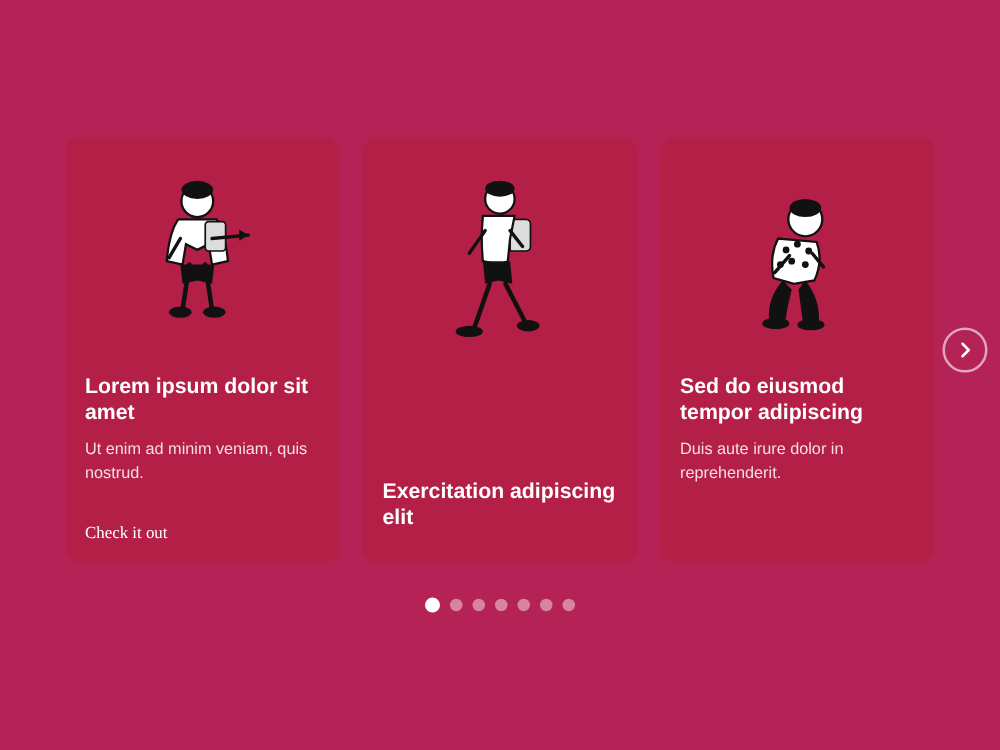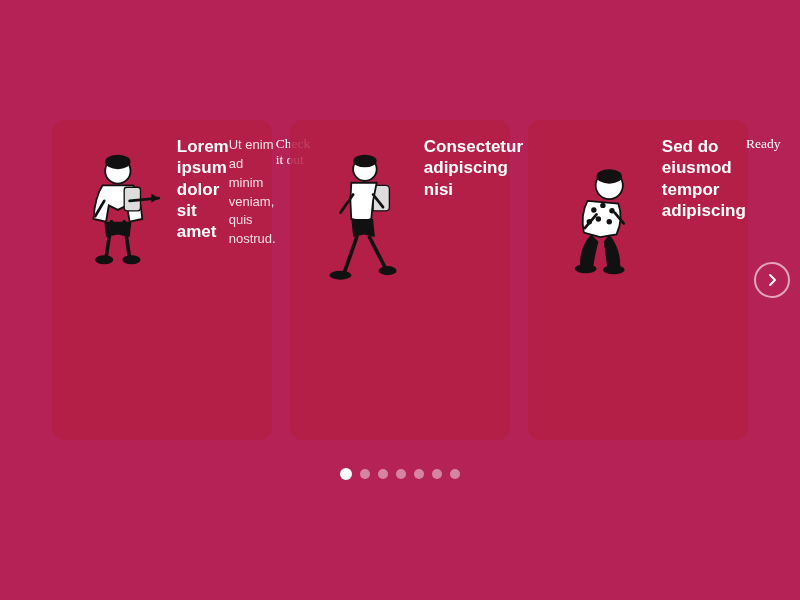--- a/index.html
+++ b/index.html
@@ -31,23 +31,24 @@
       justify-content: center;
     }
 
     .card {
       background: rgba(180, 30, 70, 0.85);
       border-radius: 12px;
       width: 220px;
       min-height: 320px;
       padding: 16px;
       display: flex;
-      flex-direction: row;
+      flex-direction: column;
       position: relative;
       flex-shrink: 0;
+      justify-content: space-between;
     }
 
     .card-illustration {
       height: 160px;
       display: flex;
       align-items: flex-end;
       justify-content: center;
       margin-bottom: 12px;
     }
 
@@ -187,21 +188,21 @@
           <path d="M50 75 L52 95 L64 92 L76 95 L74 75 Z" fill="#111"></path>
 
           <line x1="56" y1="95" x2="42" y2="135" stroke="#111" stroke-width="4" stroke-linecap="round"></line>
 
           <line x1="70" y1="95" x2="88" y2="130" stroke="#111" stroke-width="4" stroke-linecap="round"></line>
 
           <ellipse cx="38" cy="137" rx="12" ry="5" fill="#111"></ellipse>
           <ellipse cx="90" cy="132" rx="10" ry="5" fill="#111"></ellipse>
         </svg>
       </div>
-      <div class="card-title">Consectetur adipiscing nisi</div>
+      <div class="card-title">Exercitation adipiscing elit</div>
     </div>
 
     <div class="card">
       <div class="card-illustration">
 
         <svg class="figure-svg" viewBox="0 0 130 160" xmlns="http://www.w3.org/2000/svg">
 
           <circle cx="72" cy="38" r="15" fill="white" stroke="#111" stroke-width="2"></circle>
 
           <ellipse cx="72" cy="28" rx="14" ry="8" fill="#111"></ellipse>
@@ -219,21 +220,21 @@
           <line x1="78" y1="68" x2="88" y2="80" stroke="#111" stroke-width="3" stroke-linecap="round"></line>
 
           <path d="M52 92 Q38 108 40 128 L54 130 Q56 115 60 100 Z" fill="#111"></path>
           <path d="M72 92 Q85 108 84 128 L70 130 Q68 115 66 100 Z" fill="#111"></path>
 
           <ellipse cx="46" cy="130" rx="12" ry="5" fill="#111"></ellipse>
           <ellipse cx="77" cy="131" rx="12" ry="5" fill="#111"></ellipse>
         </svg>
       </div>
       <div class="card-title">Sed do eiusmod tempor adipiscing</div>
-      <a class="card-link">Ready</a>
+      <div class="card-body">Duis aute irure dolor in reprehenderit.</div>
     </div>
 
   </div>
 
   <button class="arrow-btn">
     <svg viewBox="0 0 16 16" fill="none" xmlns="http://www.w3.org/2000/svg">
       <path d="M6 3 L11 8 L6 13" stroke="white" stroke-width="2" stroke-linecap="round" stroke-linejoin="round"></path>
     </svg>
   </button>
 </div>

